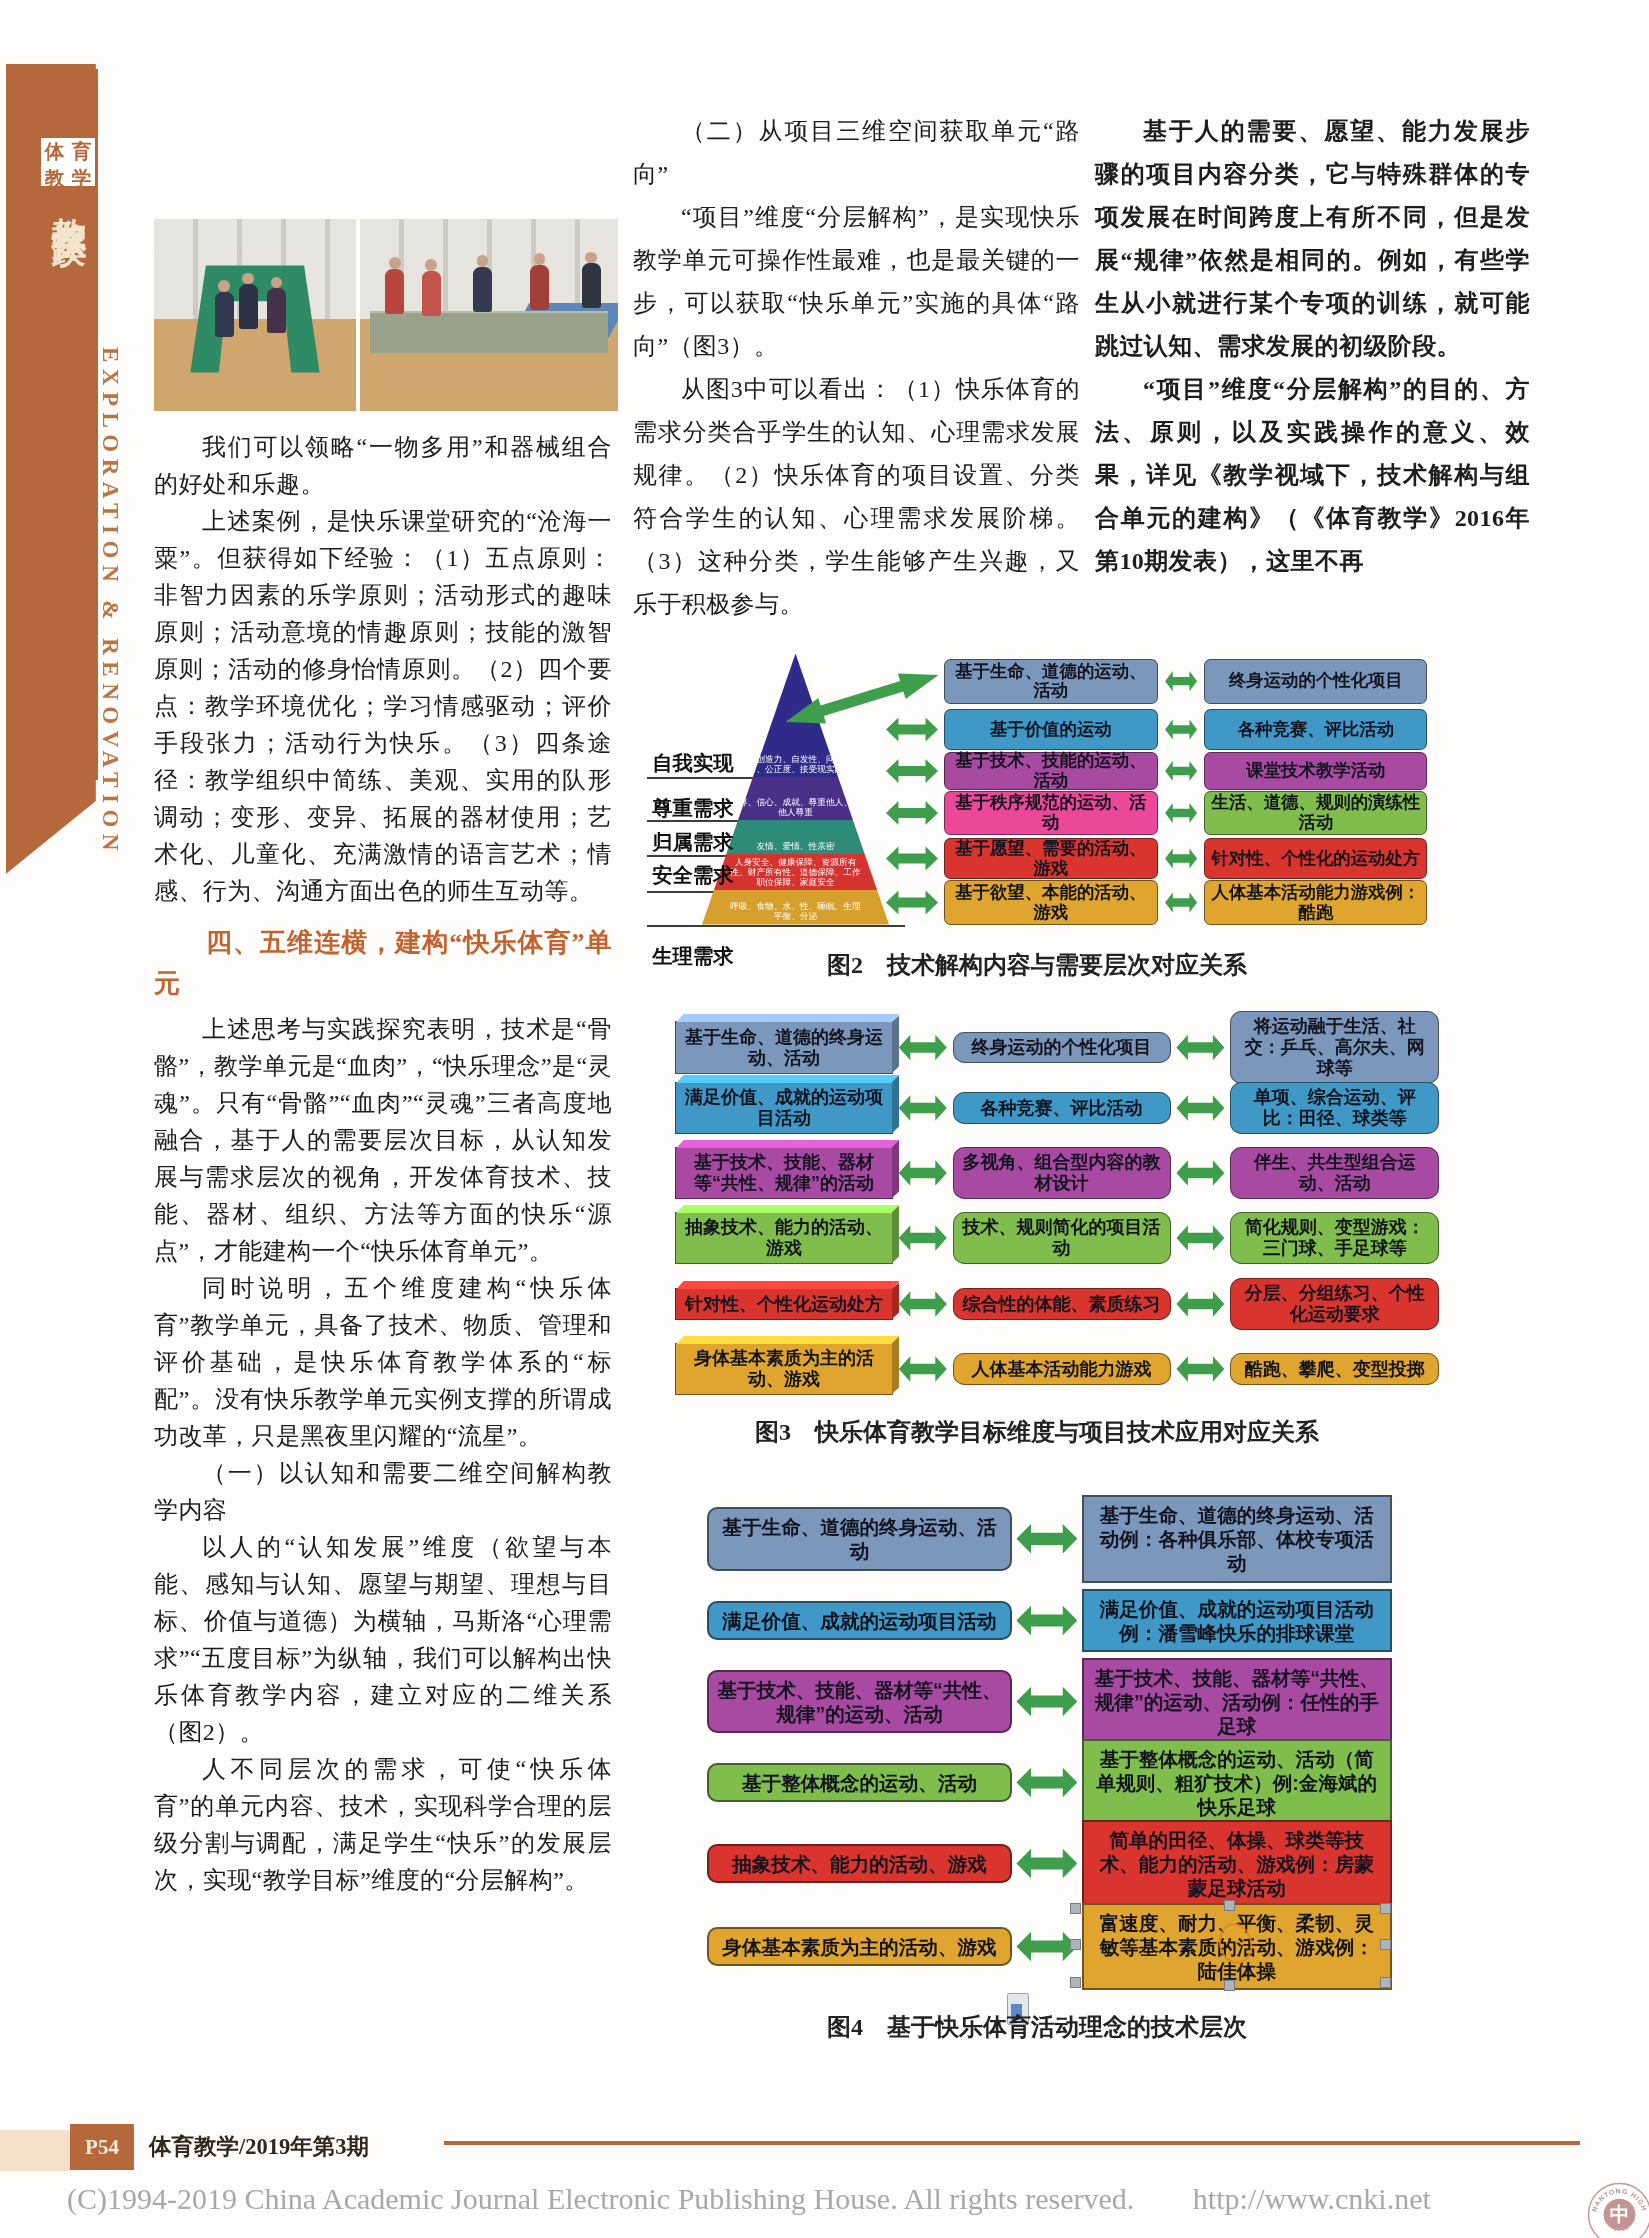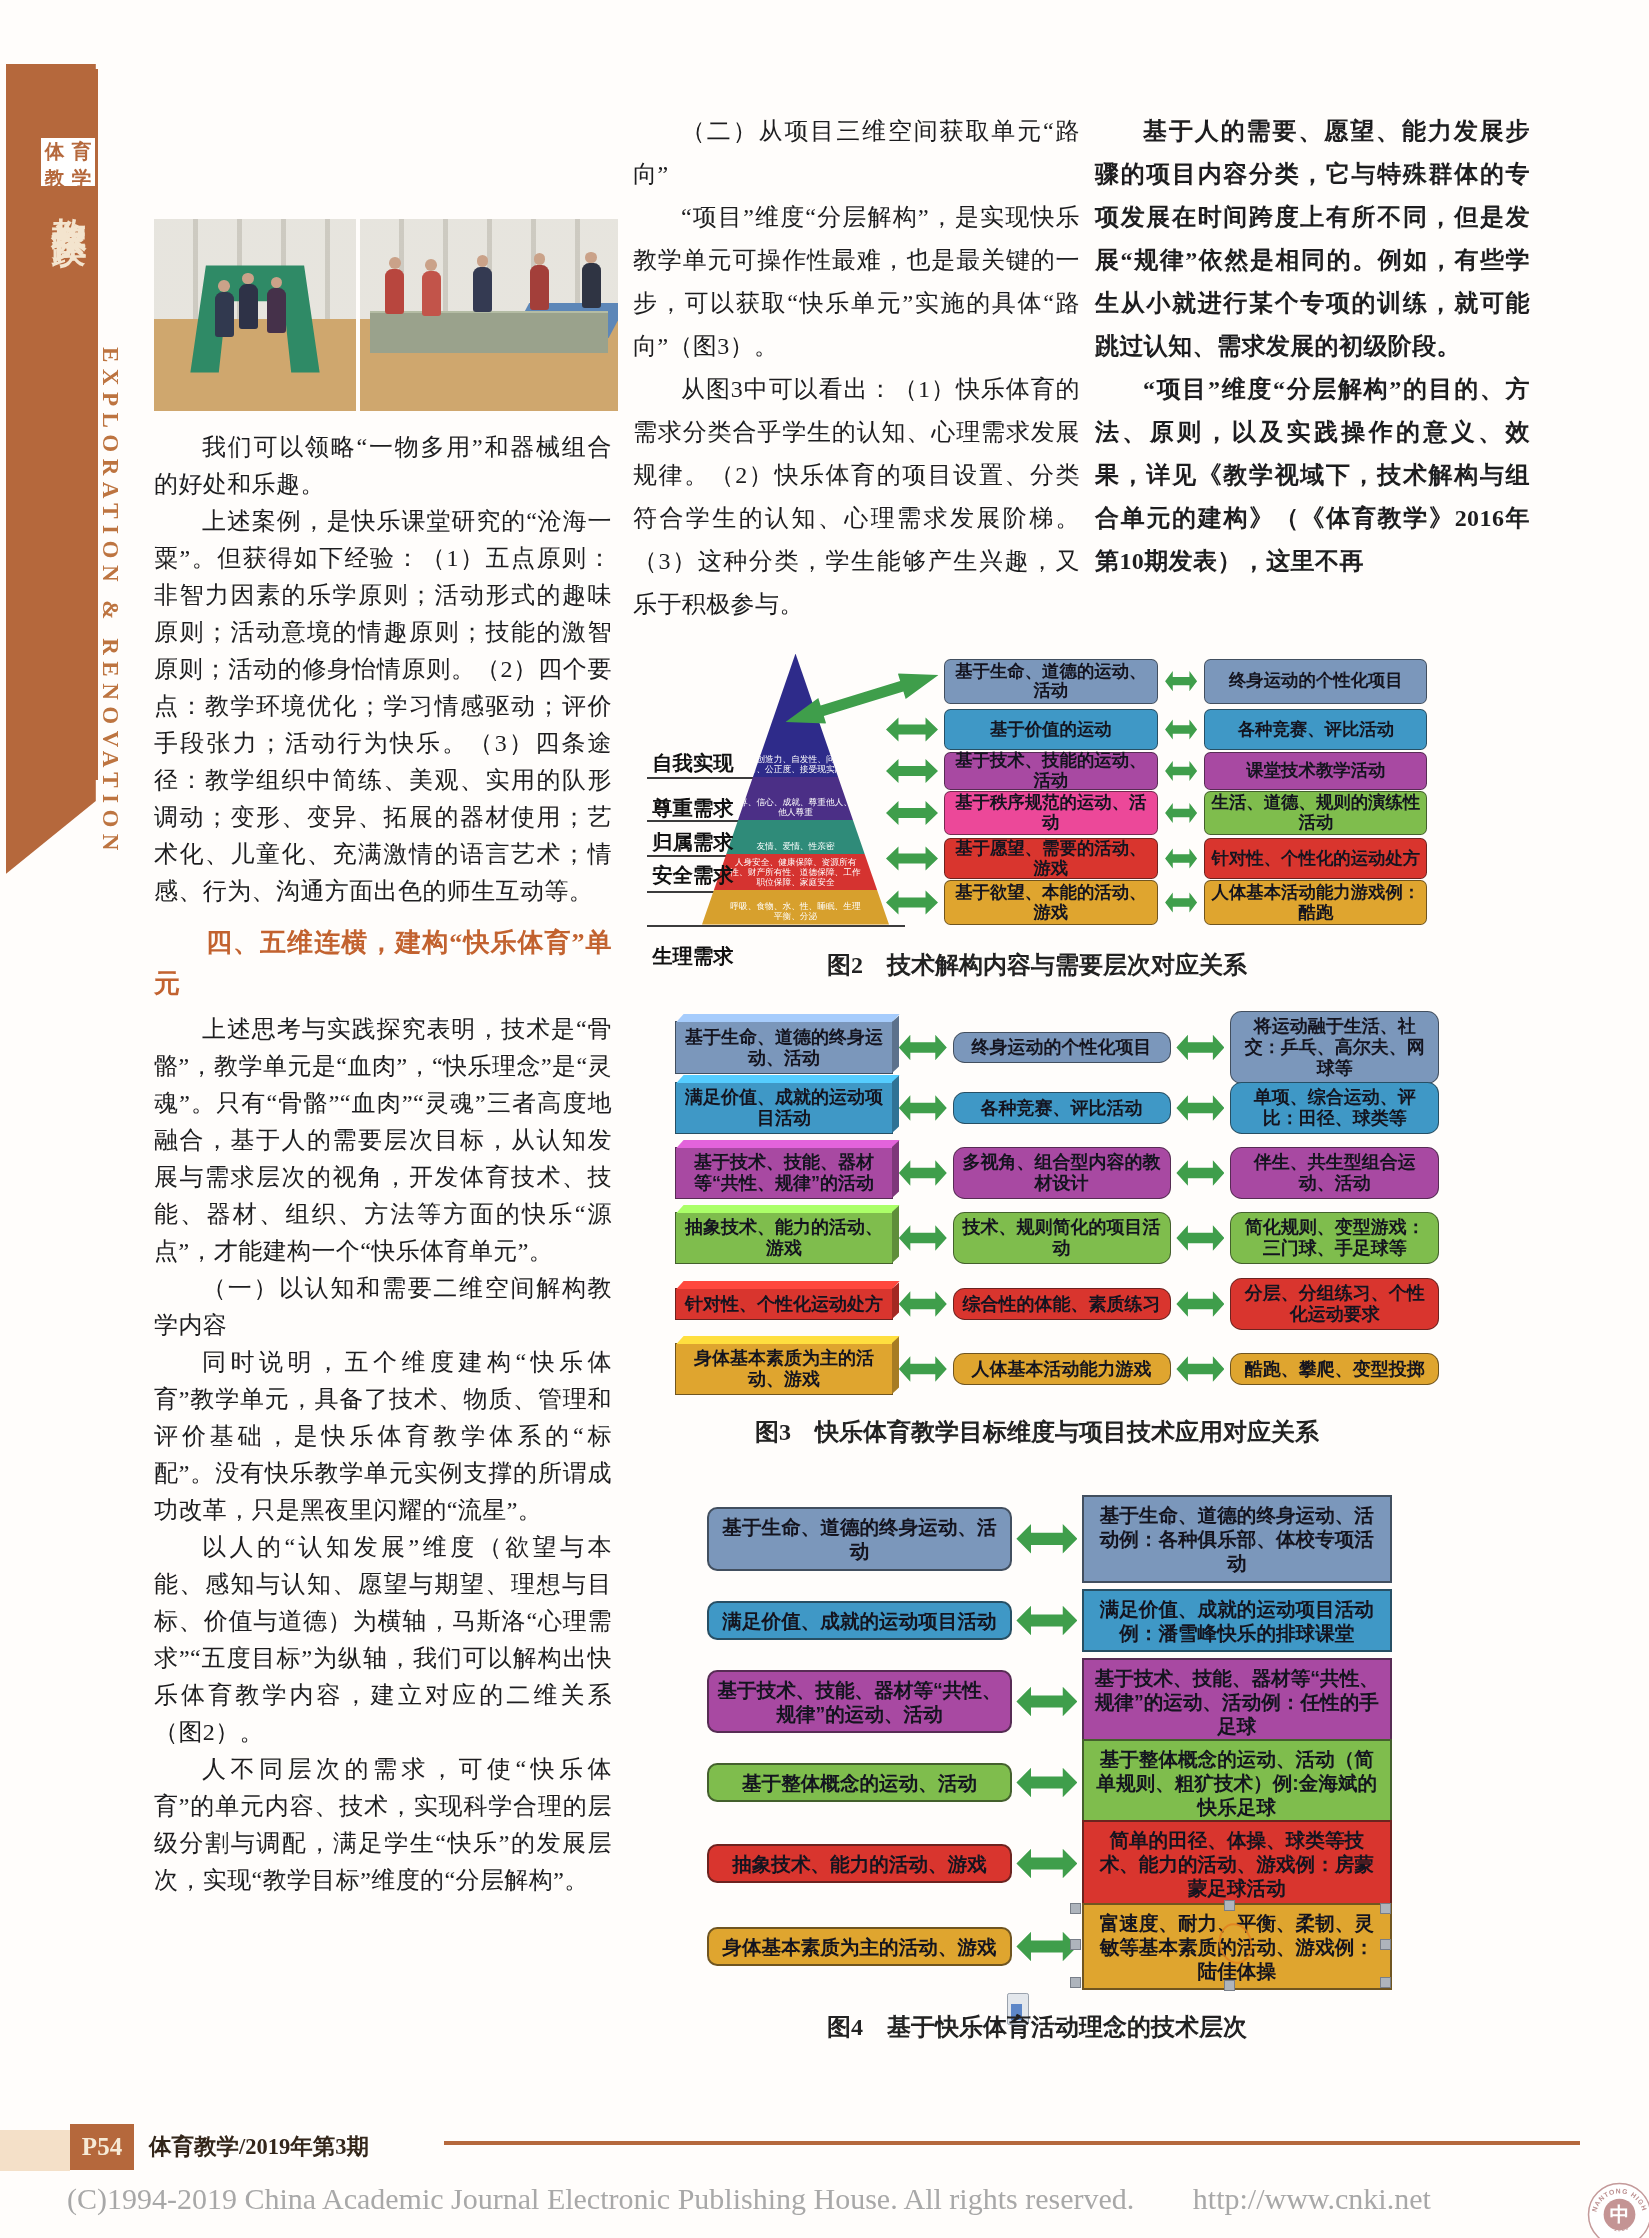--- a/index.html
+++ b/index.html
@@ -86,21 +86,21 @@
   .hd { position:absolute; width:11px; height:11px; background:#aeb4bc; border:1.5px solid #787e88; }
   .circlet { position:absolute; left:512px; top:429px; width:33px; height:41px; border:2.9px solid #e2801f;
              border-radius:50%; transform:rotate(-14deg); opacity:.85; }
   .pasteicon { position:absolute; left:300px; top:499px; width:22px; height:32px; background:#e3e7ec;
                border:1.5px solid #9aa2ad; border-radius:2.2px; }
   .pasteicon::after { content:""; position:absolute; left:2.9px; top:10.2px; width:11.6px; height:16px; background:#5d87c8; }
 
   
   .peach { position:absolute; left:0; top:2130px; width:70px; height:41px; background:#f4e0c8; }
   .pnum { position:absolute; left:70px; top:2124px; width:64px; height:46px; background:#b5683c; color:#f6ead6;
-          display:flex; align-items:center; justify-content:center; font-size:25px; font-weight:bold; }
+          display:flex; align-items:center; justify-content:center; font-size:21px; font-weight:bold; }
   .jname { position:absolute; left:149px; top:2131px; font-size:22.5px; font-weight:bold; color:#33261a; }
   .rule { position:absolute; left:444px; top:2141px; width:1136px; height:3.6px; background:#b5683c; }
   .copyr { position:absolute; left:67px; top:2182px; width:1523px; font-size:30px; color:#a8a8a8; white-space:nowrap; }
   .copyr .url { margin-left:51px; }
   .seal { position:absolute; left:1587px; top:2182px; width:65px; height:65px; }
 </style>
 </head>
 <body>
 
 <div class="page">
@@ -134,22 +134,22 @@
       <div class="kid" style="left:66%;top:24%;background:#a33f3a;"></div>
       <div class="kid" style="left:86%;top:23%;background:#2f3443;"></div>
     </div>
   </div>
 
   <div class="col" id="col1">
     <p>我们可以领略“一物多用”和器械组合的好处和乐趣。</p>
     <p>上述案例，是快乐课堂研究的“沧海一粟”。但获得如下经验：（1）五点原则：非智力因素的乐学原则；活动形式的趣味原则；活动意境的情趣原则；技能的激智原则；活动的修身怡情原则。（2）四个要点：教学环境优化；学习情感驱动；评价手段张力；活动行为快乐。（3）四条途径：教学组织中简练、美观、实用的队形调动；变形、变异、拓展的器材使用；艺术化、儿童化、充满激情的语言艺术；情感、行为、沟通方面出色的师生互动等。</p>
     <p class="h2">四、五维连横，建构“快乐体育”单元</p>
     <p>上述思考与实践探究表明，技术是“骨骼”，教学单元是“血肉”，“快乐理念”是“灵魂”。只有“骨骼”“血肉”“灵魂”三者高度地融合，基于人的需要层次目标，从认知发展与需求层次的视角，开发体育技术、技能、器材、组织、方法等方面的快乐“源点”，才能建构一个“快乐体育单元”。</p>
+    <p>同时说明，五个维度建构“快乐体育”教学单元，具备了技术、物质、管理和评价基础，是快乐体育教学体系的“标配”。没有快乐教学单元实例支撑的所谓成功改革，只是黑夜里闪耀的“流星”。</p>
     <p>（一）以认知和需要二维空间解构教学内容</p>
-    <p>同时说明，五个维度建构“快乐体育”教学单元，具备了技术、物质、管理和评价基础，是快乐体育教学体系的“标配”。没有快乐教学单元实例支撑的所谓成功改革，只是黑夜里闪耀的“流星”。</p>
     <p>以人的“认知发展”维度（欲望与本能、感知与认知、愿望与期望、理想与目标、价值与道德）为横轴，马斯洛“心理需求”“五度目标”为纵轴，我们可以解构出快乐体育教学内容，建立对应的二维关系（图2）。</p>
     <p>人不同层次的需求，可使“快乐体育”的单元内容、技术，实现科学合理的层级分割与调配，满足学生“快乐”的发展层次，实现“教学目标”维度的“分层解构”。</p>
   </div>
 
   <div class="col" id="col2">
     <p>（二）从项目三维空间获取单元“路向”</p>
     <p>“项目”维度“分层解构”，是实现快乐教学单元可操作性最难，也是最关键的一步，可以获取“快乐单元”实施的具体“路向”（图3）。</p>
     <p>从图3中可以看出：（1）快乐体育的需求分类合乎学生的认知、心理需求发展规律。（2）快乐体育的项目设置、分类符合学生的认知、心理需求发展阶梯。（3）这种分类，学生能够产生兴趣，又乐于积极参与。</p>
   </div>
 

